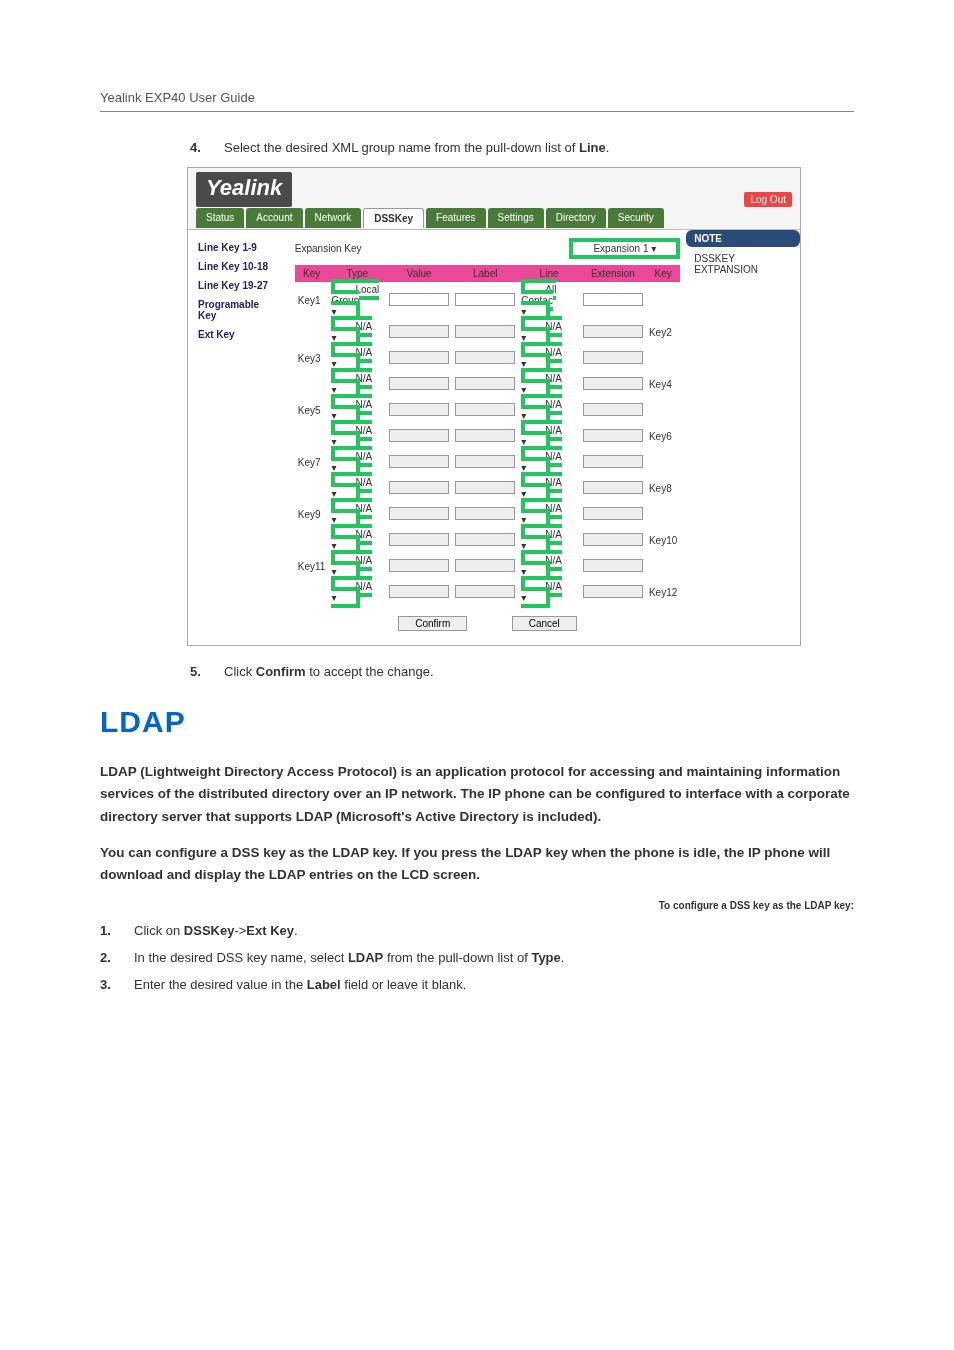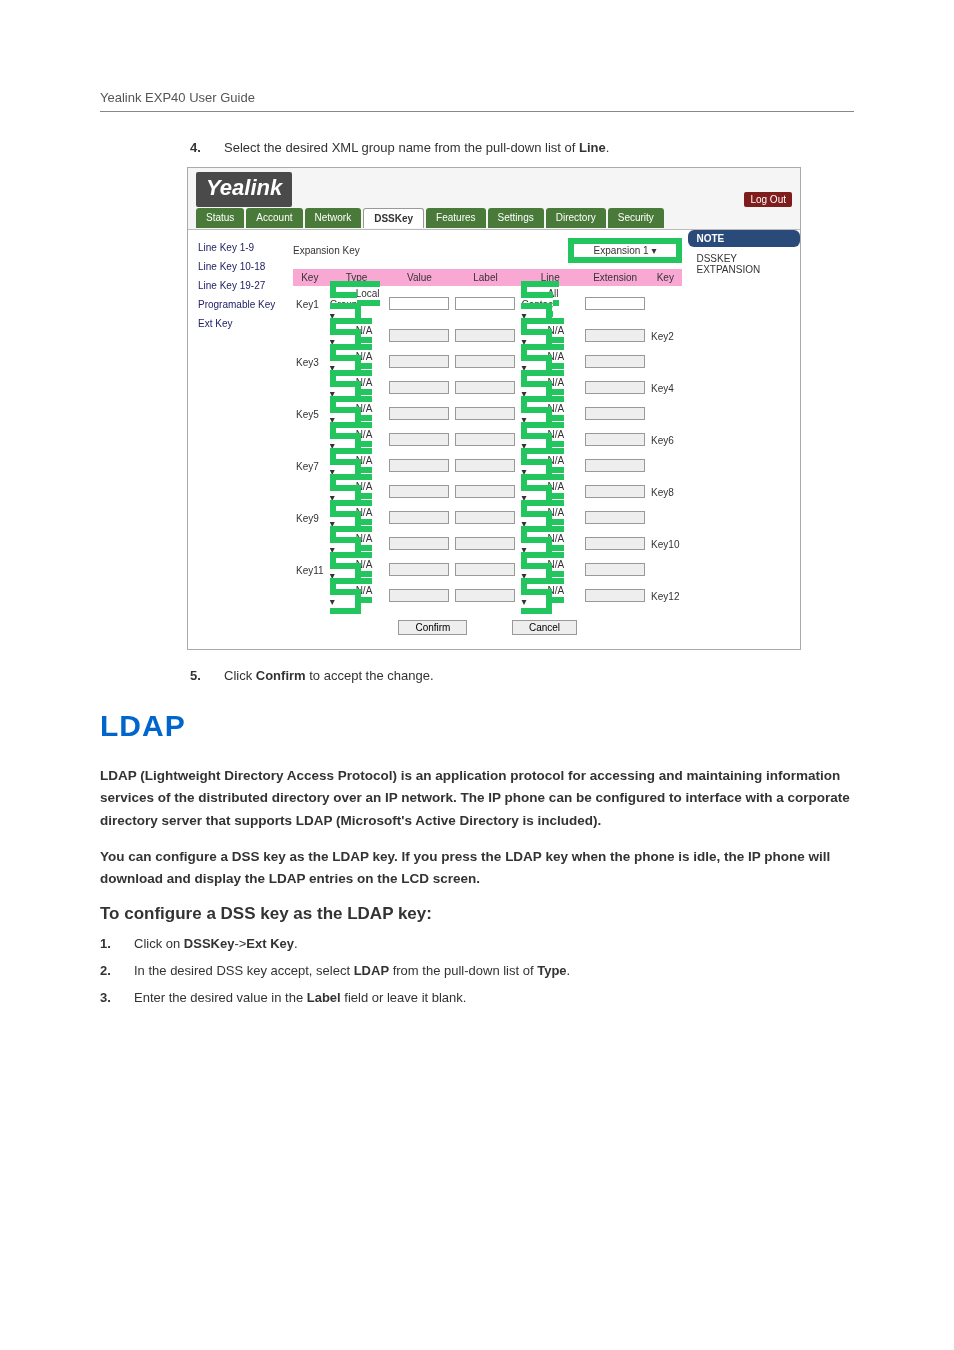--- a/index.html
+++ b/index.html
@@ -5,44 +5,44 @@
   * { box-sizing: border-box; margin: 0; padding: 0; }
   body { font-family: Arial, Helvetica, sans-serif; background: #fff; width: 954px; margin: 0 auto; color: #333; }
   .page { padding: 90px 100px 60px 100px; }
   .header-line { border-bottom: 1px solid #888; padding-bottom: 6px; margin-bottom: 28px; font-size: 13px; color: #555; }
   .instr-line { display: flex; gap: 18px; margin: 4px 0 12px 90px; font-size: 13px; }
   .instr-num { font-weight: bold; width: 16px; }
   .bold { font-weight: bold; }
   .screenshot { margin: 6px 0 18px 87px; width: 614px; border: 1px solid #aaa; background: #f5f5f5; }
   .ss-header { display:flex; justify-content:space-between; align-items:flex-end; padding: 4px 8px 0 8px; }
   .brand { font-style: italic; font-weight: bold; color: #fff; font-size: 22px; background:#4a4a4a; padding:3px 10px 6px 10px; border-radius:2px; }
-  .logout { font-size: 10px; color: #fff; background:#7f1d1d; padding:2px 6px; border-radius:2px; }
+  .logout { font-size: 10px; color: #fff; background:#ef4444; padding:2px 6px; border-radius:2px; }
   .tabs { display:flex; gap:2px; padding: 1px 8px; }
   .tab { font-size: 10px; color:#fff; background:#4a7a3a; padding:4px 10px; border-radius:3px 3px 0 0; }
   .tab.active { background:#fff; color:#333; border:1px solid #999; border-bottom:none; font-weight:bold; }
   .ss-body { display:flex; background:#fff; border-top:1px solid #bbb; }
   .ss-sidebar { width: 110px; padding:8px 4px; font-size: 10px; }
-  .side-item { padding:4px 6px; color:#226; font-weight:normal; }
+  .side-item { padding:4px 6px; color:#226; font-weight:bold; }
   .ss-main { flex:1; padding:6px; }
   .exp-row { display:flex; align-items:center; gap:4px; font-size:10px; padding:2px 0 6px 0; }
-  .mini-sel { font-size:10px; border:6px solid #22c55e; padding:1px 20px; background:#fff; }
+  .mini-sel { font-size:10px; border:4px solid #22c55e; padding:1px 20px; background:#fff; }
   table.keys { width:100%; font-size:10px; border-collapse:collapse; }
-  table.keys th { background:#f9a8d4; padding:3px 4px; font-weight:normal; }
+  table.keys th { background:#ec4899; padding:3px 4px; font-weight:normal; }
   table.keys td { padding:2px 3px; }
   .txtin { width:60px; height:13px; border:1px solid #999; background:#fff; display:inline-block; }
   .txtin.dis { background:#eee; }
   .ss-note { width:125px; padding:0; font-size:10px; }
   .note-head { background:#2a4a7a; color:#fff; padding:3px 8px; font-weight:bold;border-radius:6px; }
   .note-body { padding:6px 8px; color:#333; }
   .btnrow { text-align:center; padding:8px 0; }
   .btn-mini { font-size:10px; padding:1px 16px; background:#eee; border:1px solid #999; margin:0 20px; }
 
   h1.ldap { color:#0066cc; font-size: 30px; font-weight: bold; margin: 26px 0 22px 0; letter-spacing:1px; }
   .body-para { font-size: 13.5px; line-height: 1.65; margin-bottom: 14px; font-weight: bold; }
-  .sub-head { font-weight: bold; font-size: 17px; margin: 10px 0 12px 0; }
+  .sub-head { font-weight: bold; font-size: 10px; margin: 10px 0 12px 0; text-align: right; }
   .page-num { margin-top: 420px; font-size: 12px; color:#666; }
 </style>
 </head>
 <body>
 
 <div class="page">
 
   <div class="header-line">Yealink EXP40 User Guide</div>
 
   <div class="instr-line">
@@ -234,21 +234,21 @@
 
   <div class="instr-line" style="margin-left:0">
     <span class="instr-num">1.</span>
     <span>
       <span>Click on </span><span class="bold">DSSKey</span><span>-&gt;</span><span class="bold">Ext Key</span><span>.</span>
     </span>
   </div>
   <div class="instr-line" style="margin-left:0">
     <span class="instr-num">2.</span>
     <span>
-      <span>In the desired DSS key accept, select </span><span class="bold">LDAP</span><span> from the pull-down list of </span><span class="bold">Type</span><span>.</span>
+      <span>In the desired DSS key name, select </span><span class="bold">LDAP</span><span> from the pull-down list of </span><span class="bold">Type</span><span>.</span>
     </span>
   </div>
   <div class="instr-line" style="margin-left:0">
     <span class="instr-num">3.</span>
     <span>
       <span>Enter the desired value in the </span><span class="bold">Label</span><span> field or leave it blank.</span><span class="bold"></span><span></span>
     </span>
   </div>
 
   <div class="page-num">30</div>

